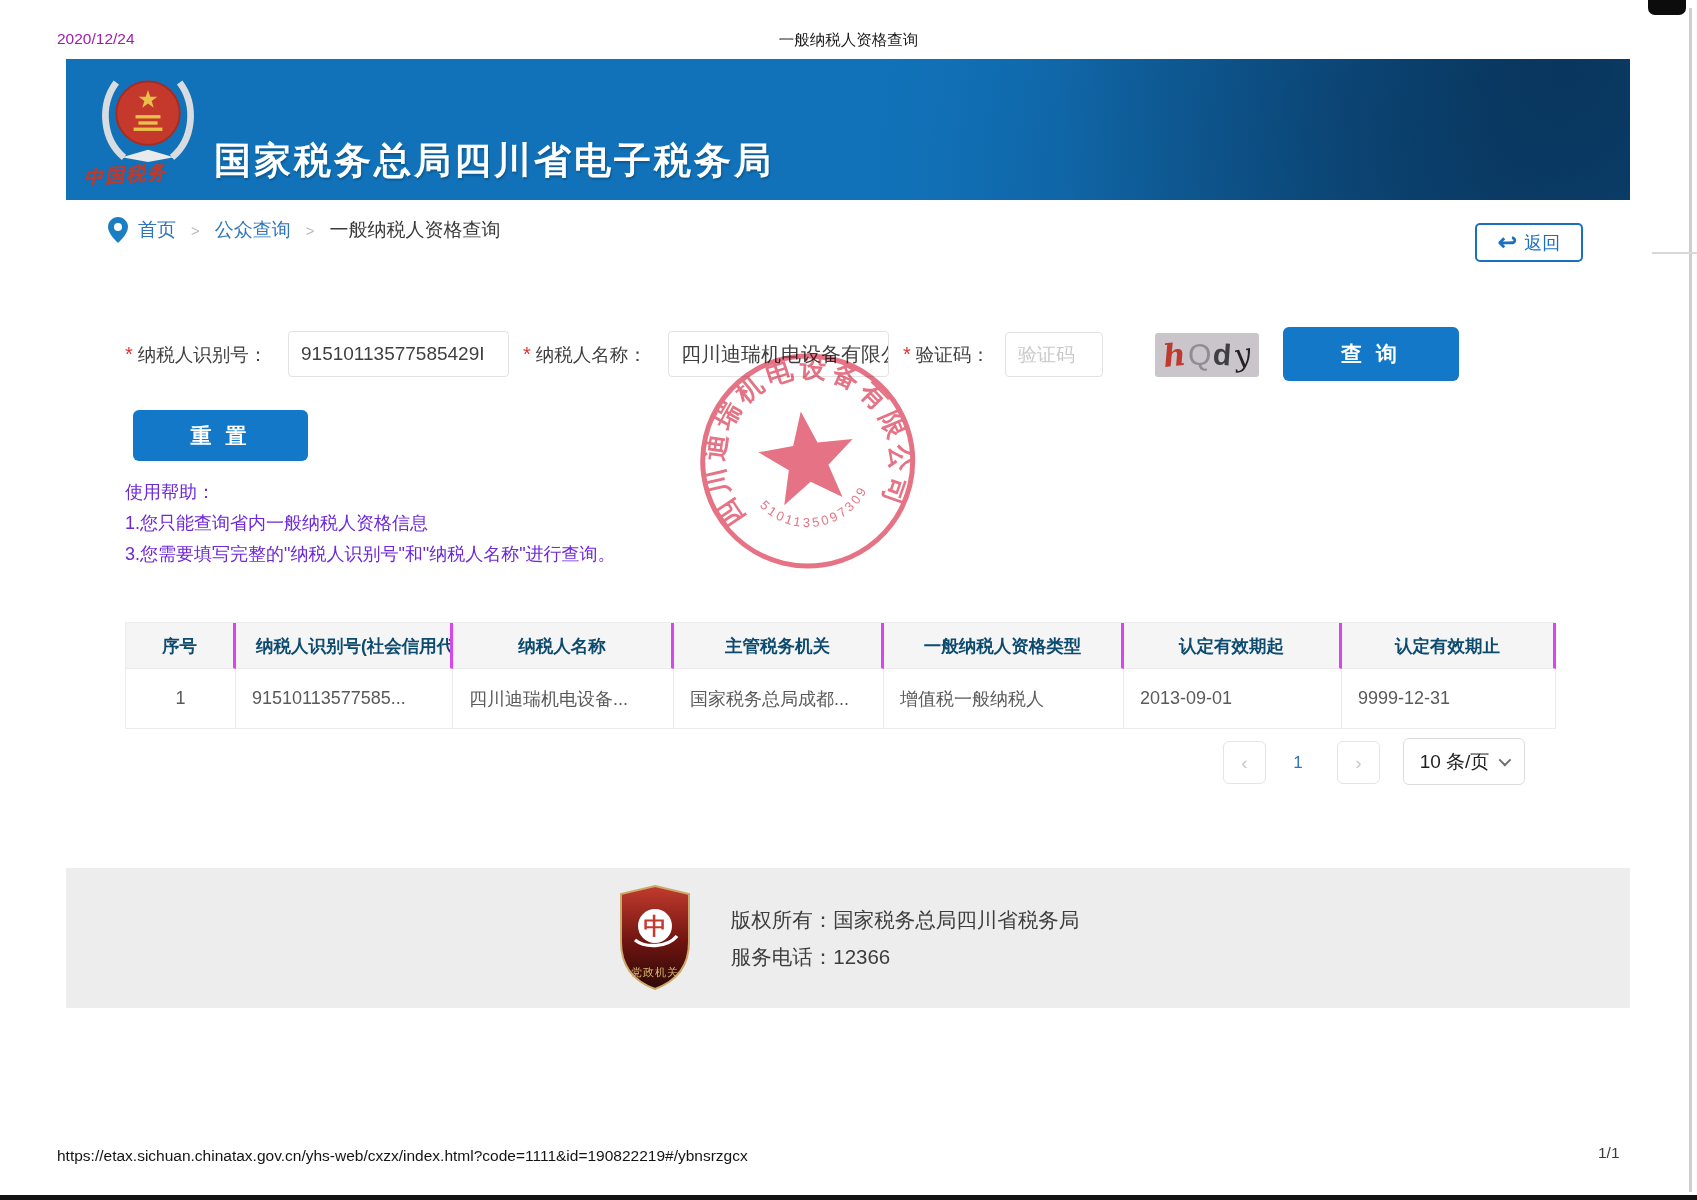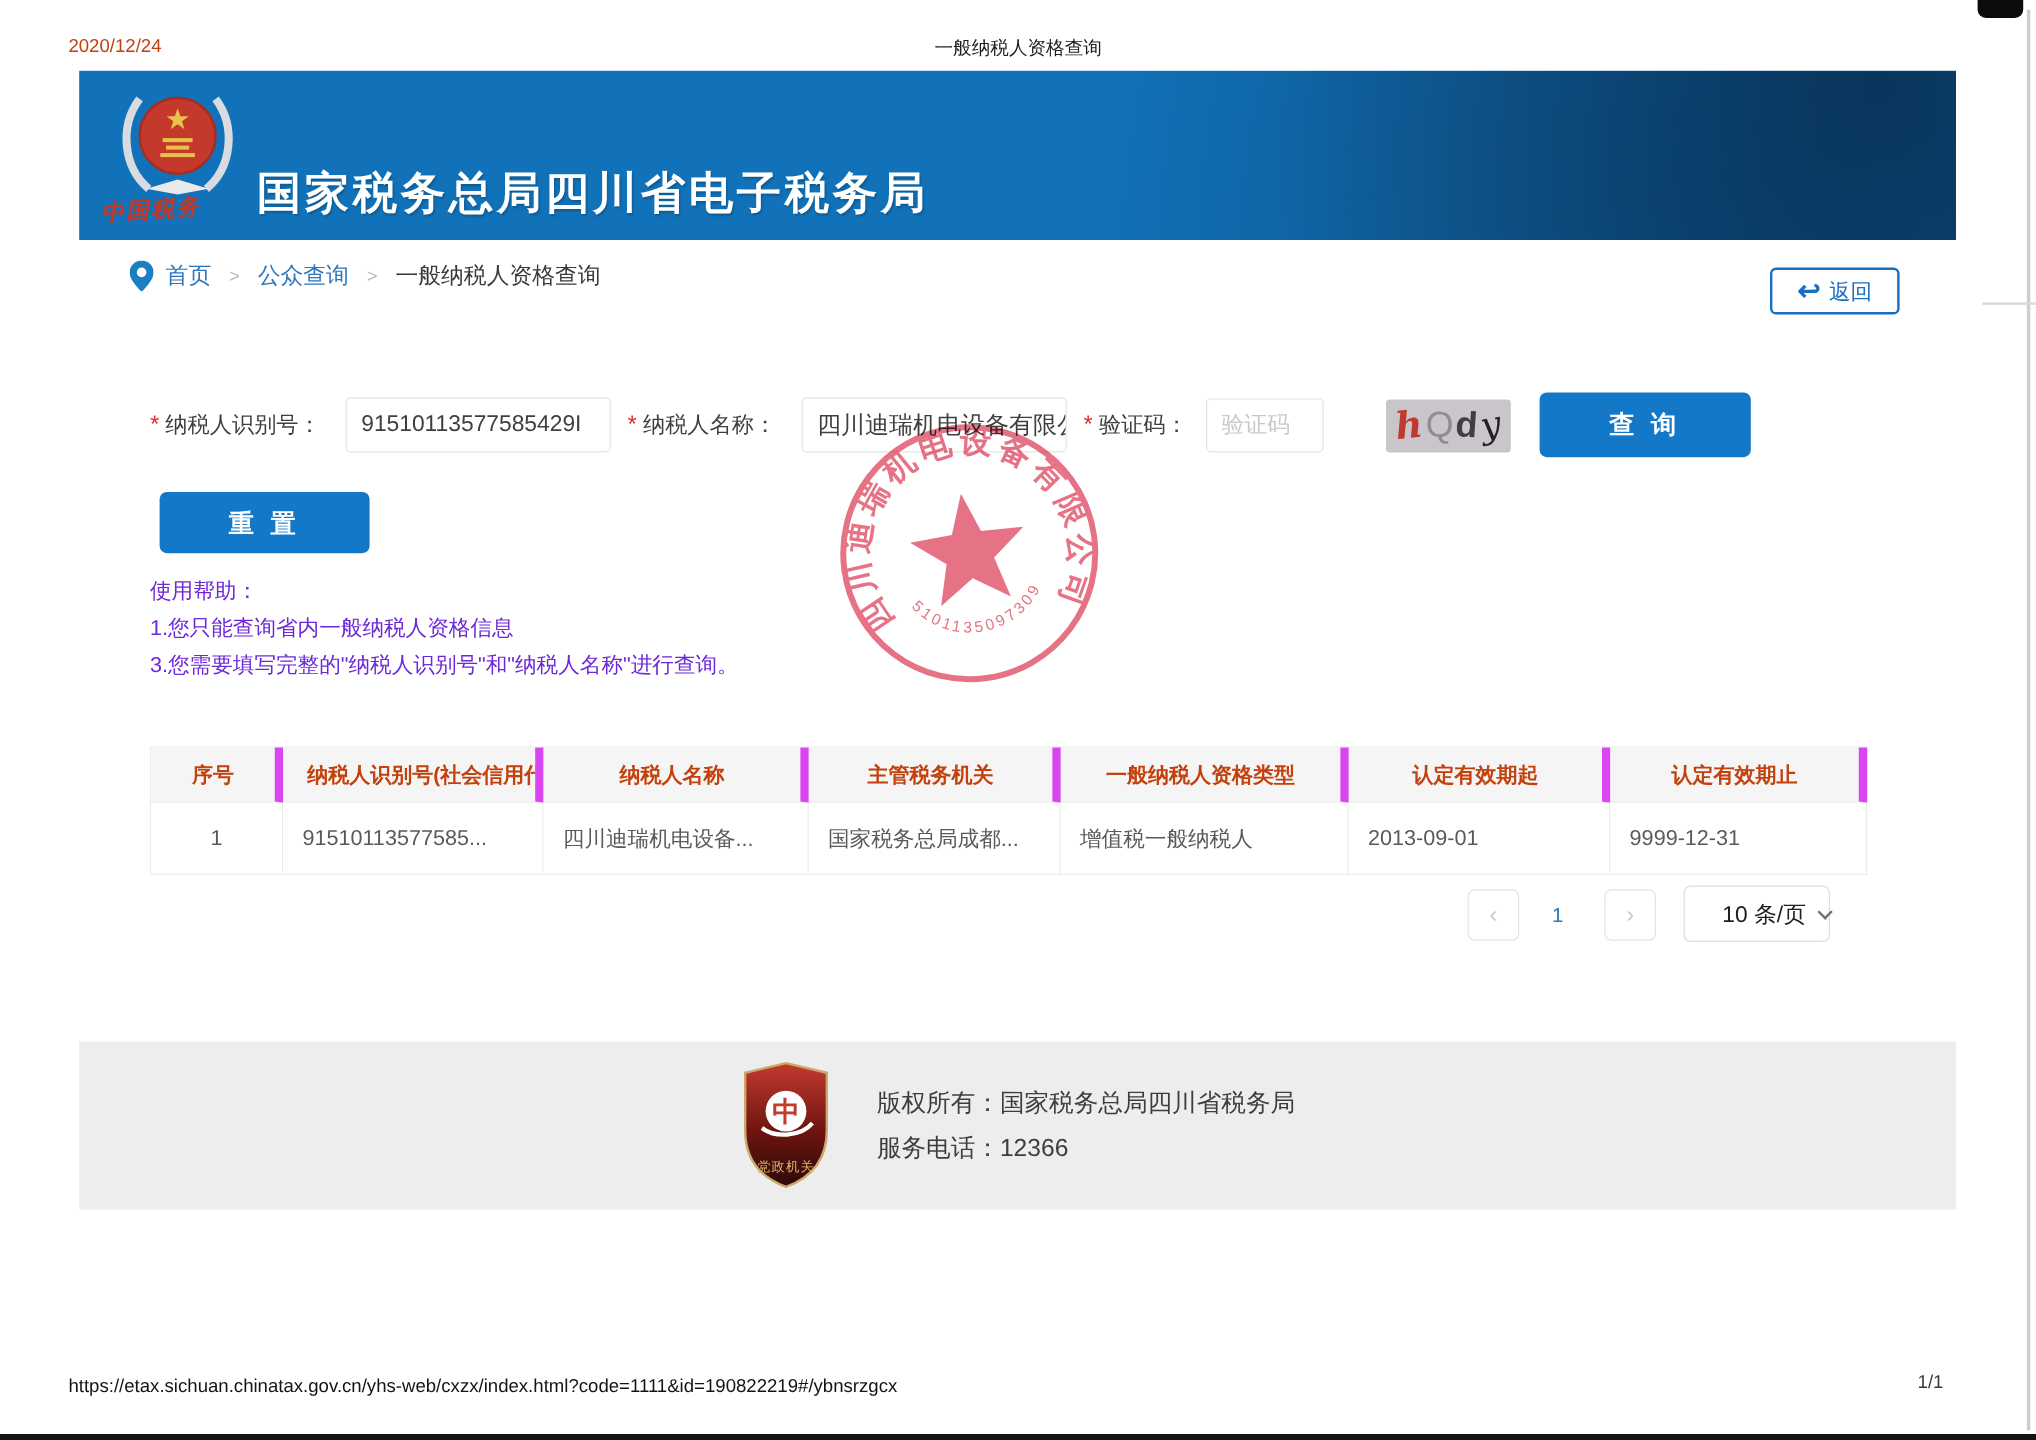--- a/index.html
+++ b/index.html
@@ -1,20 +1,20 @@
 <!DOCTYPE html>
 <html><head>
 <meta charset="utf-8">
 <style>
   * { margin:0; padding:0; box-sizing:border-box; }
   body { background:#fff; font-family:"Liberation Sans",sans-serif; }
   #page { position:relative; width:1697px; height:1200px; background:#ffffff; overflow:hidden; }
 
   
-  .top-date { position:absolute; left:57px; top:30px; font-size:15.5px; color:#c2410c; }
+  .top-date { position:absolute; left:57px; top:30px; font-size:15.5px; color:#a21caf; }
   .top-title { position:absolute; left:0; right:0; top:30px; text-align:center; font-size:15.5px; color:#1c1c1c; }
 
   
   .banner { position:absolute; left:66px; top:59px; width:1564px; height:141px; background:#1172b9; overflow:hidden; }
   .banner-texture { position:absolute; inset:0;
      background:
        radial-gradient(circle at 96% 10%, rgba(5,25,50,.45), transparent 34%),
        radial-gradient(circle at 86% 80%, rgba(10,50,90,.25), transparent 40%),
        linear-gradient(100deg, rgba(0,0,0,0) 55%, rgba(8,40,70,.18) 72%, rgba(6,30,55,.38) 92%); }
   .emblem { position:absolute; left:26px; top:10px; width:112px; height:96px; }
@@ -62,37 +62,37 @@
 
   
   .stamp { position:absolute; left:688px; top:343px; width:240px; height:240px; transform:rotate(-8deg);
      mix-blend-mode:multiply; opacity:.85; pointer-events:none; z-index:6; }
 
   
   .table { position:absolute; left:125px; top:622px; display:grid;
      grid-template-columns:110px 217px 221px 210px 240px 218px 214px;
      border-top:1px solid #ececec; border-left:1px solid #ececec; z-index:2; background:#fff; }
   .th { height:46px; background:#f5f5f6; display:flex; align-items:center; justify-content:center;
-     font-size:17.5px; font-weight:bold; color:#c2410c; border-right:7px solid #d946ef; border-bottom:1px solid #ebebeb;
+     font-size:17.5px; font-weight:bold; color:#0c4a6e; border-right:3px solid #d946ef; border-bottom:1px solid #ebebeb;
      white-space:nowrap; overflow:hidden; }
   .th.left { justify-content:flex-start; padding-left:20px; }
   .td { height:60px; background:#fff; display:flex; align-items:center; padding-left:16px;
      font-size:18px; color:#5a5a5a; border-right:1px solid #ebebeb; border-bottom:1px solid #ebebeb;
      white-space:nowrap; overflow:hidden; }
   .td.center { justify-content:center; padding-left:0; }
 
   
   .pg-btn { position:absolute; top:741px; width:43px; height:43px; border:1px solid #e4e4e4; border-radius:6px;
      background:#fff; color:#c9c9c9; font-size:19px; display:flex; align-items:center; justify-content:center; cursor:pointer; }
   #pg-prev { left:1223px; }
   #pg-next { left:1337px; }
   .pg-num { position:absolute; left:1285px; top:741px; width:26px; height:43px; line-height:43px; text-align:center;
      color:#2e76bb; font-size:17px; cursor:pointer; }
   .pg-size { position:absolute; left:1403px; top:738px; width:122px; height:47px; border:1px solid #dcdcdc; border-radius:6px;
-     background:#fff; display:flex; align-items:center; justify-content:flex-end; font-size:19px; color:#1f1f1f; cursor:pointer; }
+     background:#fff; display:flex; align-items:center; justify-content:center; font-size:19px; color:#1f1f1f; cursor:pointer; }
   .chev-down { width:9px; height:9px; border-right:2px solid #6f6f6f; border-bottom:2px solid #6f6f6f;
      transform:rotate(45deg) translateY(-2px); margin-left:10px; }
 
   
   .footer { position:absolute; left:66px; top:868px; width:1564px; height:140px; background:#ededed;
      display:flex; align-items:center; justify-content:center; }
   .badge { width:76px; height:108px; margin-right:38px; }
   .foot-text { font-size:20.5px; color:#3d3d3d; line-height:37px; }
 
   

